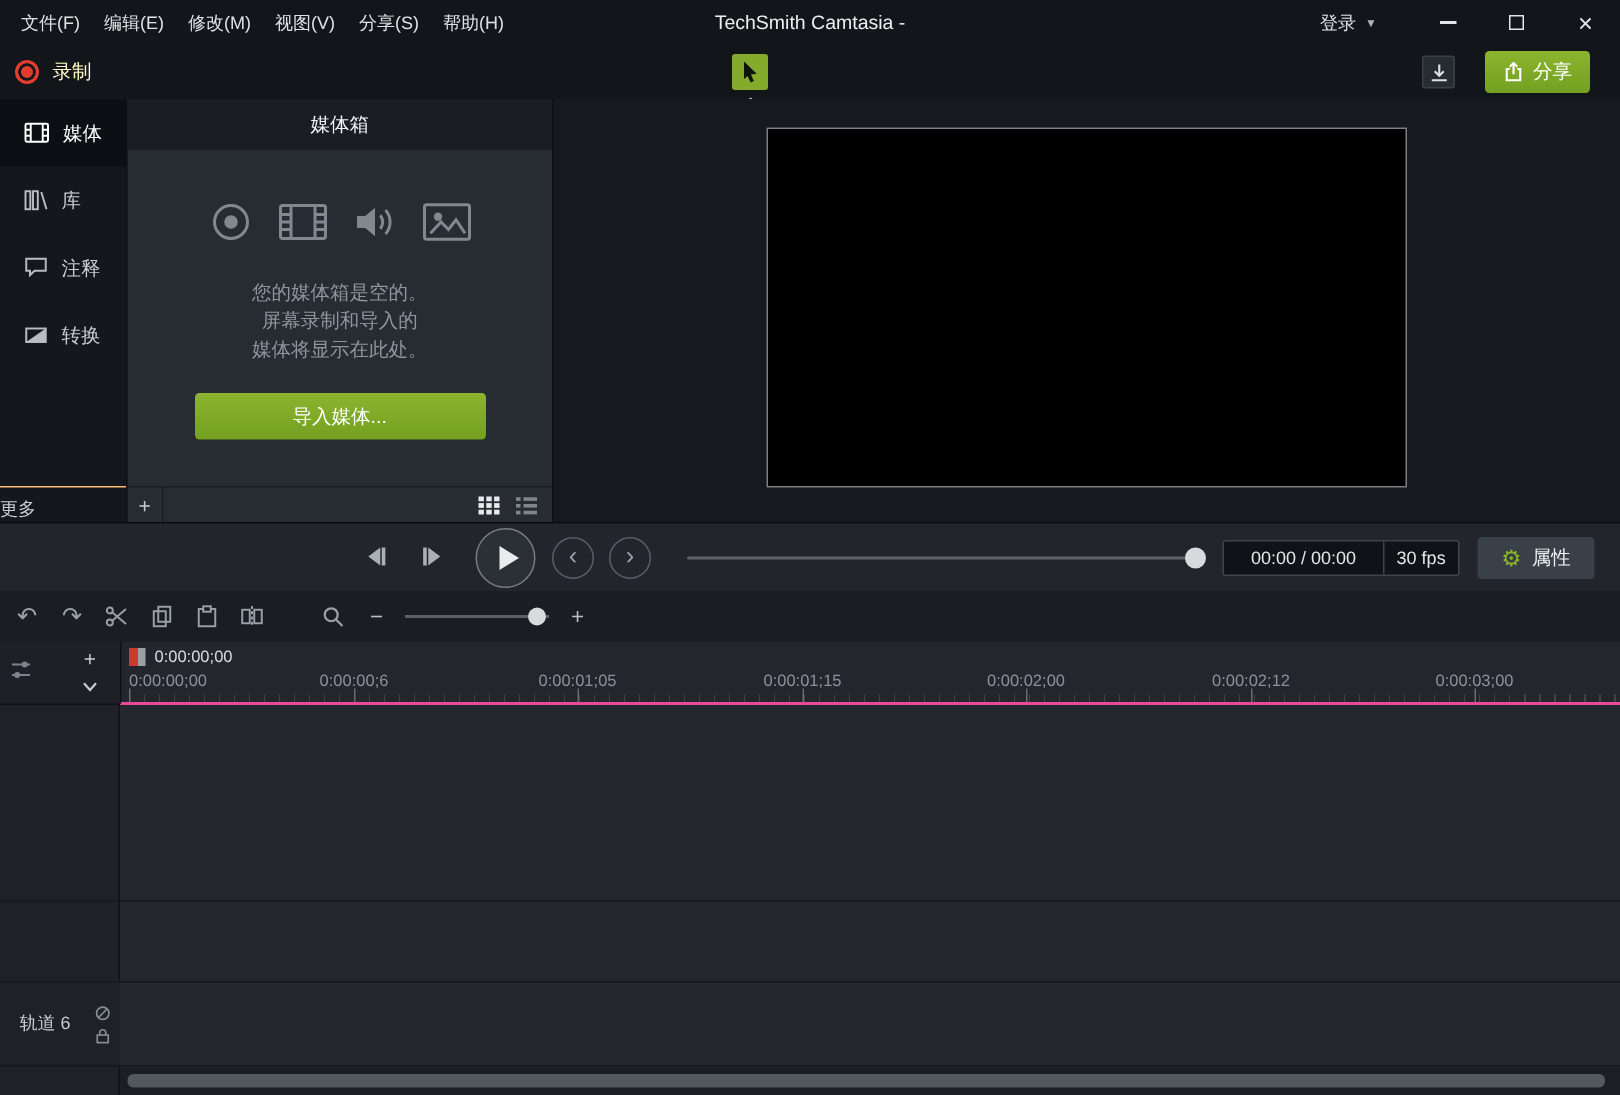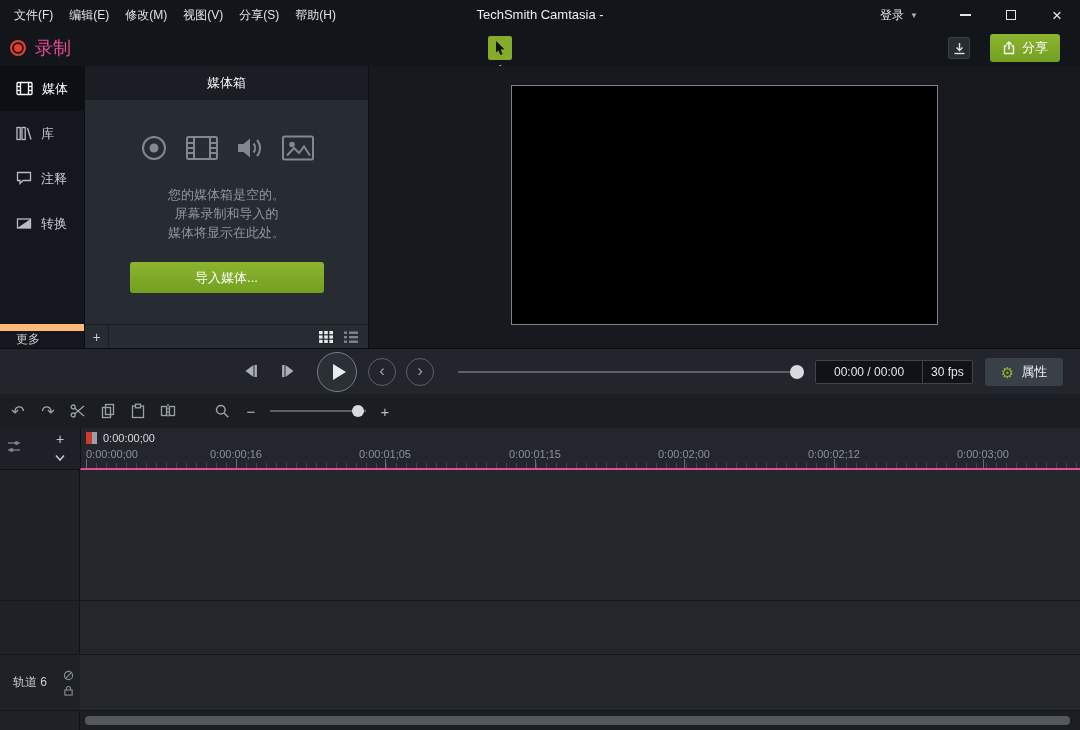--- a/index.html
+++ b/index.html
@@ -19,38 +19,38 @@
   .caret { font-size:8px; color:#aeb3b8; }
   .win-btn { width:46px; height:30px; display:flex; align-items:center; justify-content:center; color:#e3e5e8; background:transparent; border:none; }
   .min-glyph { width:11px; height:2px; background:#e3e5e8; display:block; }
   .max-glyph { width:10px; height:10px; border:1.2px solid #e3e5e8; display:block; }
   .close-glyph { font-size:17px; line-height:1; color:#e3e5e8; }
 
   
   .toolbar { position:absolute; left:0; top:30px; width:1080px; height:36px; background:#12161b; }
   .record-group { position:absolute; left:10px; top:0; height:36px; display:flex; align-items:center; gap:9px; cursor:pointer; }
   .record-dot { width:16px; height:16px; border-radius:50%; background:#e23d31; border:2px solid #e23d31; box-shadow:inset 0 0 0 2px #12161b; }
-  .record-label { font-size:18px; color:#ec4899; }
+  .record-label { font-size:13px; color:#fef9c3; }
   .tools { position:absolute; left:437px; top:6px; display:flex; align-items:center;flex-direction:column; }
   .tool { width:24px; height:24px; display:flex; align-items:center; justify-content:center; background:transparent; border:none; margin-right:3px; border-radius:2px; }
   .tool.selected { background:#84ab2c; }
   .zoom-select { margin-left:13px; width:115px; height:24px; background:#1c2026; border:1px solid #3b4046; border-radius:2px; display:flex; align-items:center; font-size:12px; color:#d9dcdf; padding-left:10px; position:relative; cursor:pointer; }
   .zoom-select .caret { position:absolute; right:8px; }
   .dl-btn { position:absolute; left:948px; top:7px; width:22px; height:22px; background:#272c33; border:1px solid #3b4046; border-radius:2px; display:flex; align-items:center; justify-content:center; }
   .share-btn { position:absolute; left:990px; top:4px; width:70px; height:28px; background:linear-gradient(#8cb42f,#73a021); border:none; border-radius:3px; display:flex; align-items:center; justify-content:center; gap:6px; color:#fff; font-size:13px; }
 
   
   .main { position:absolute; left:0; top:66px; width:1080px; height:282px; display:flex; }
   .sidebar { width:84px; background:#14181e; display:flex; flex-direction:column; }
   .side-item { height:45px; display:flex; align-items:center; gap:9px; padding-left:16px; font-size:13px; color:#c9cdd2; cursor:pointer; }
   .side-item svg { color:#b9bdc3; }
   .side-item.active { background:#0c0f14; color:#fff; }
   .side-item.active svg { color:#fff; }
   .side-spacer { flex:1; }
-  .side-more { height:24px; border-top:7px solid #fdba74; display:flex; align-items:flex-start; padding-left:16px; font-size:12px; color:#c9cdd2; cursor:pointer; }
+  .side-more { height:24px; border-top:1px solid #fdba74; display:flex; align-items:flex-end; font-size:12px; color:#c9cdd2; cursor:pointer; }
 
   .panel { width:285px; background:#272b32; display:flex; flex-direction:column; border-left:1px solid #0b0e12; border-right:1px solid #0b0e12; }
   .panel-header { height:34px; background:#1a1e24; display:flex; align-items:center; justify-content:center; font-size:13px; color:#f2f3f5; }
   .panel-body { flex:1; display:flex; flex-direction:column; align-items:center; }
   .bin-icons { display:flex; gap:16px; margin-top:33px; align-items:center; color:#83888f; }
   .bin-empty { margin-top:22px; text-align:center; font-size:13px; line-height:19px; color:#90959c; }
   .import-btn { margin-top:20px; width:194px; height:31px; background:linear-gradient(#8cb42f,#73a021); border:none; border-radius:3px; color:#fff; font-size:13px; }
   .panel-foot { height:24px; border-top:1px solid #1a1e24; display:flex; align-items:center; }
   .add-media-btn { width:24px; height:24px; border-right:1px solid #1a1e24; display:flex; align-items:center; justify-content:center; color:#c6cad0; font-size:14px; background:transparent; border-top:none; border-left:none; border-bottom:none; }
   .view-toggles { margin-left:auto; display:flex; gap:9px; padding-right:9px; align-items:center; }
@@ -459,21 +459,21 @@
       </div>
       <div class="minor-ticks"></div>
       <span class="major-tick" style="left:5px"></span>
       <span class="major-tick" style="left:155px"></span>
       <span class="major-tick" style="left:304px"></span>
       <span class="major-tick" style="left:454px"></span>
       <span class="major-tick" style="left:603px"></span>
       <span class="major-tick" style="left:753px"></span>
       <span class="major-tick" style="left:902px"></span>
       <span class="tick-label first" style="left:5px">0:00:00;00</span>
-      <span class="tick-label" style="left:155px">0:00:00;16</span>
+      <span class="tick-label" style="left:155px">0:00:00;6</span>
       <span class="tick-label" style="left:304px">0:00:01;05</span>
       <span class="tick-label" style="left:454px">0:00:01;15</span>
       <span class="tick-label" style="left:603px">0:00:02;00</span>
       <span class="tick-label" style="left:753px">0:00:02;12</span>
       <span class="tick-label" style="left:902px">0:00:03;00</span>
     </div>
   </div>
 
   <div class="tracks">
     <div class="tracks-gutter"></div>

